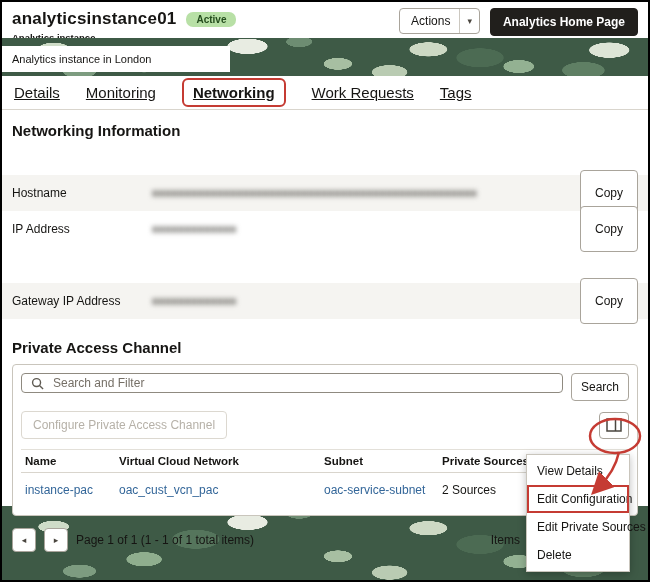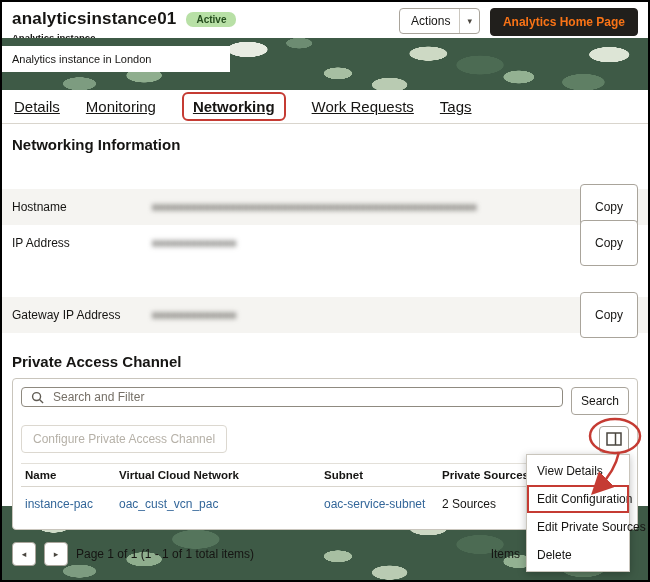--- a/index.html
+++ b/index.html
@@ -13,42 +13,42 @@
   .top-header { position: relative; height: 36px; padding: 7px 10px 0; }
   .title-row { display: flex; align-items: center; gap: 10px; }
   .page-title { font-size: 17px; font-weight: bold; letter-spacing: .2px; }
   .badge { background: #b8e0a6; color: #244c1d; font-size: 10px; font-weight: bold; padding: 2px 10px; border-radius: 7px; }
   .type-label { font-size: 9.5px; font-weight: bold; margin-top: 3px; }
   .header-buttons { position: absolute; top: 6px; right: 10px; display: flex; gap: 10px; }
   .btn {
     font-family: inherit; font-size: 12px; color: #161513; background: #fff;
     border: 1px solid #a9a49b; border-radius: 4px; padding: 6px 11px; cursor: pointer; line-height: 1;
   }
-  .btn-dark { background: #211f1c; color: #f97316; border-color: #211f1c; font-weight: bold; padding: 7px 12px; }
+  .btn-dark { background: #211f1c; color: #ffffff; border-color: #211f1c; font-weight: bold; padding: 7px 12px; }
   .actions-btn { display: flex; align-items: center; padding: 0 0 0 11px; height: 26px; }
   .actions-chevron { border-left: 1px solid #ccc8c0; margin-left: 9px; padding: 0 7px; font-size: 9px; color: #4a463f; display: flex; align-items: center; height: 100%; }
   
   .pattern {
     background-color: #3e5a46;
     background-image:
       radial-gradient(ellipse 26px 10px at 8% 28%, #cfdcc8 0 58%, transparent 60%),
       radial-gradient(ellipse 30px 12px at 22% 72%, #8fae8e 0 58%, transparent 60%),
       radial-gradient(ellipse 34px 13px at 38% 22%, #e8ece2 0 58%, transparent 60%),
       radial-gradient(ellipse 24px 10px at 52% 68%, #a7bfa2 0 58%, transparent 60%),
       radial-gradient(ellipse 32px 12px at 66% 30%, #cdd9c4 0 58%, transparent 60%),
       radial-gradient(ellipse 26px 11px at 80% 75%, #93b192 0 58%, transparent 60%),
       radial-gradient(ellipse 34px 13px at 94% 32%, #dde5d6 0 58%, transparent 60%),
       radial-gradient(ellipse 28px 11px at 12% 88%, #7d9c80 0 58%, transparent 60%),
       radial-gradient(ellipse 30px 12px at 60% 90%, #b9cbb2 0 58%, transparent 60%),
       radial-gradient(ellipse 22px 9px at 46% 10%, #6d8c72 0 58%, transparent 60%),
       radial-gradient(ellipse 40px 16px at 30% 45%, #55755c 0 58%, transparent 60%),
       radial-gradient(ellipse 40px 16px at 74% 52%, #4c6b53 0 58%, transparent 60%),
       radial-gradient(ellipse 36px 14px at 90% 85%, #5f7f64 0 58%, transparent 60%);
   }
-  .band { position: relative; height: 52px; padding-left: 36px; }
+  .band { position: relative; height: 38px; padding-left: 36px; }
   .band-label {
     position: absolute; left: 0; top: 8px; width: 228px; height: 26px;
     background: #fff; display: flex; align-items: center; padding-left: 10px; font-size: 11px;
   }
   .bottom-band { position: absolute; left: 0; right: 0; bottom: 0; height: 74px; z-index: 1; }
   
   .tabs { display: flex; align-items: center; gap: 26px; height: 34px; padding: 0 12px; border-bottom: 1px solid #d9d5cd; background: #fff; }
   .tab { font-size: 15px; cursor: pointer; white-space: nowrap; text-decoration: underline; }
   .tab.selected { font-weight: bold; border: 2px solid #c53b33; border-radius: 6px; padding: 4px 9px; }
   

